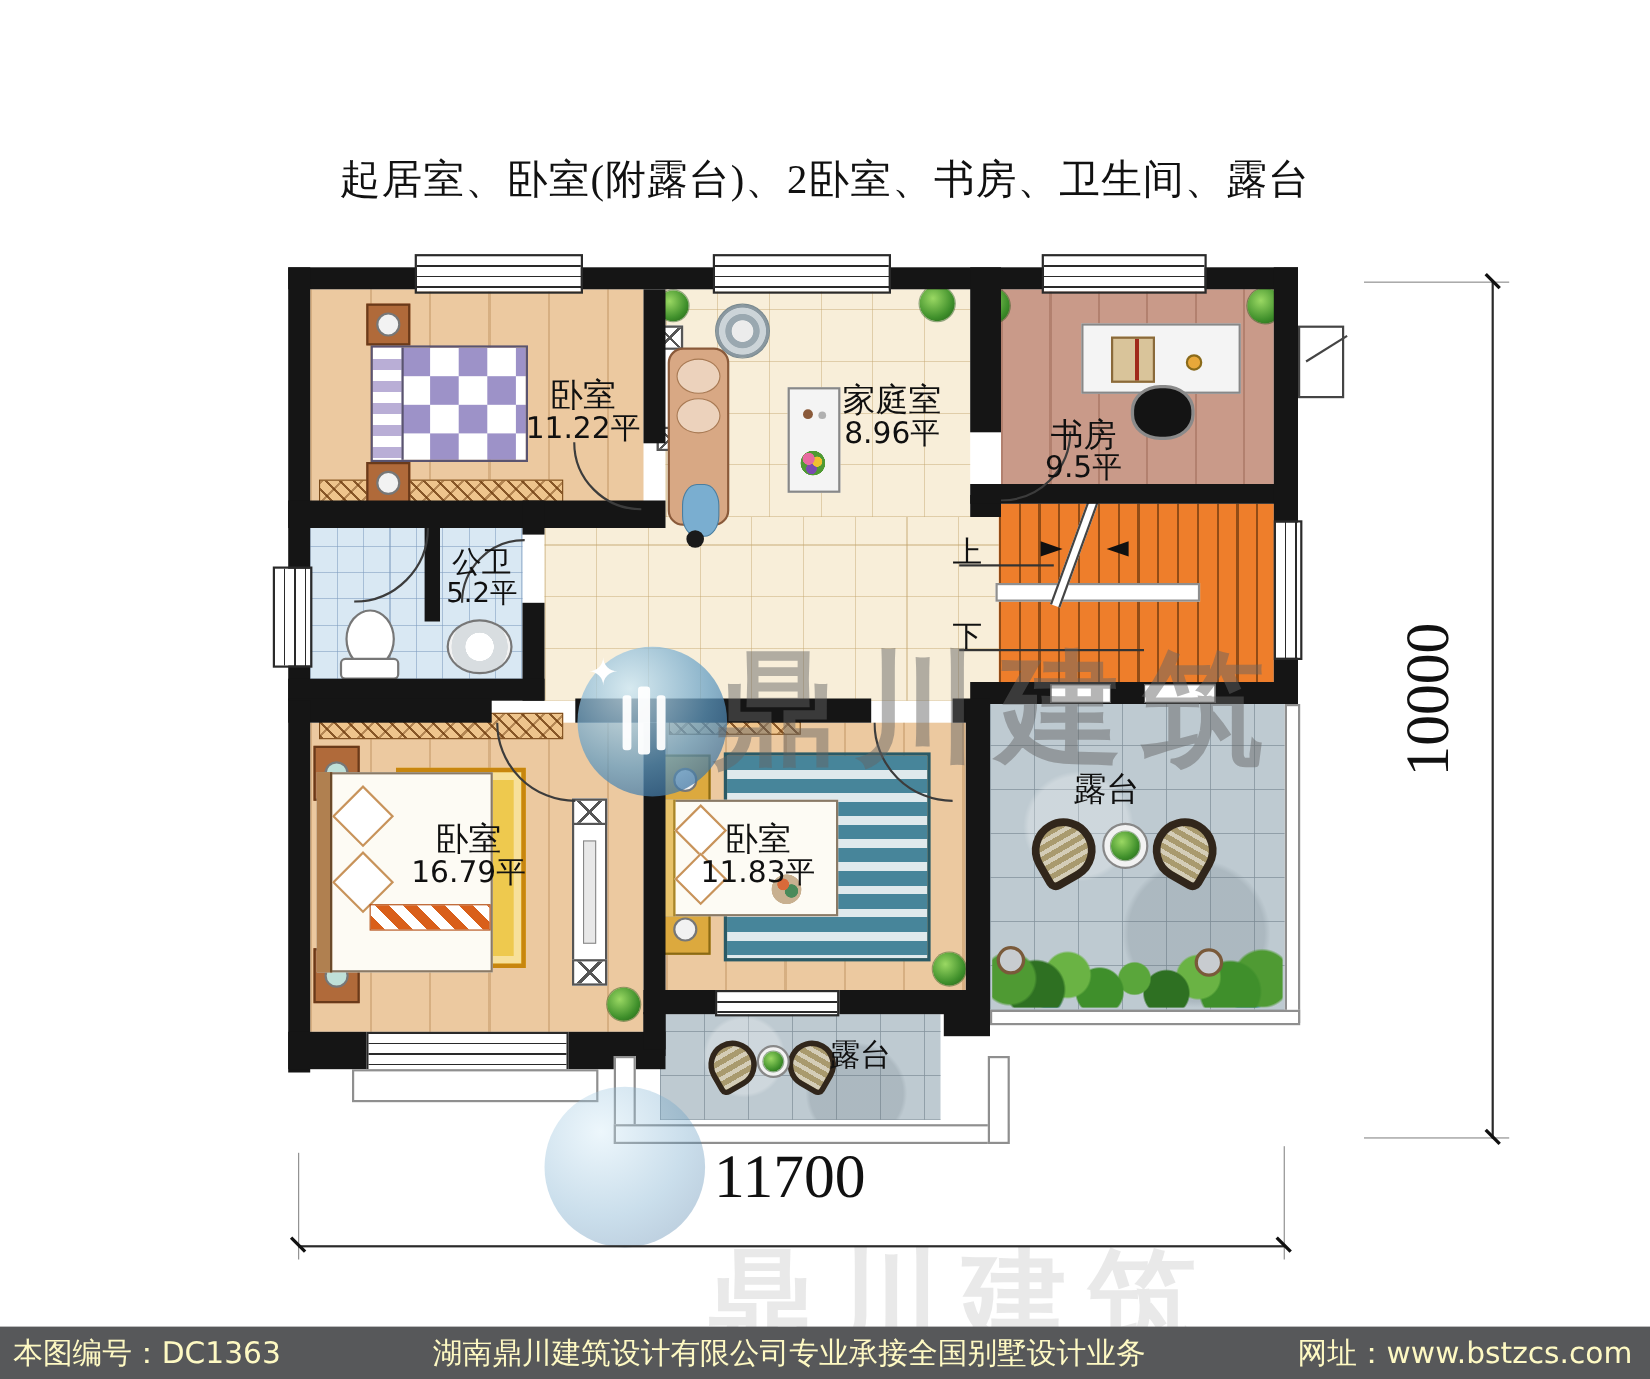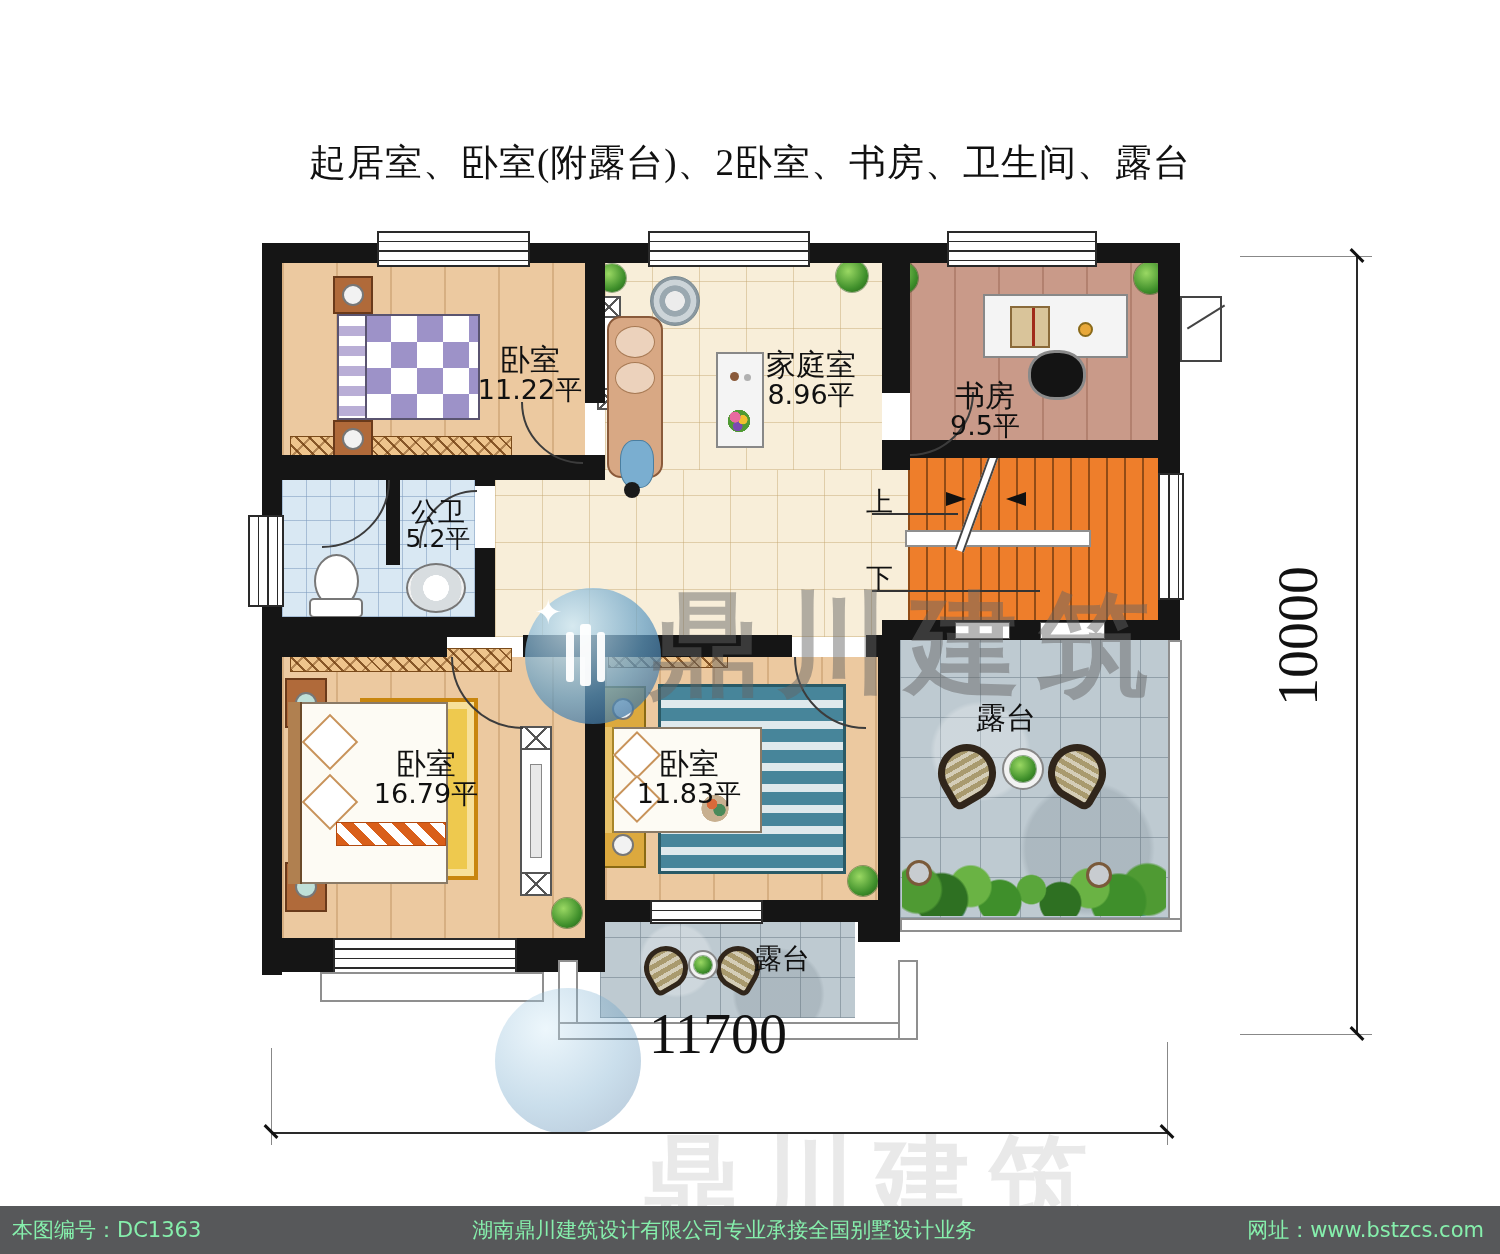--- a/index.html
+++ b/index.html
@@ -83,22 +83,22 @@
   .tick{background:#111;transform:rotate(45deg);}
   .dimnum{font-family:"Liberation Serif","DejaVu Serif",serif;font-size:56px;color:#111;text-align:center;}
   
   .wm-circle{border-radius:50%;background:radial-gradient(circle at 35% 28%,rgba(205,232,246,.95),rgba(96,156,196,.88) 55%,rgba(38,88,138,.9));opacity:.82;}
   .wm-bar{background:rgba(255,255,255,.95);border-radius:3px;}
   .wm-star{color:#fff;font-size:34px;}
   .wm-cn{font-size:112px;font-weight:bold;color:rgba(100,100,100,.48);letter-spacing:18px;white-space:nowrap;}
   .wm-cn2{font-size:100px;font-weight:bold;color:rgba(120,120,120,.16);letter-spacing:16px;white-space:nowrap;}
   .wm-en{font-size:34px;font-weight:bold;color:rgba(80,140,180,.85);letter-spacing:11px;white-space:nowrap;}
   
-  .footer{background:#57585A;color:#86efac;display:flex;align-items:center;justify-content:space-between;
-          font-size:21px;padding:0 16px 0 12px;box-sizing:border-box;white-space:nowrap;}
+  .footer{background:#57585A;color:#fef9c3;display:flex;align-items:center;justify-content:space-between;
+          font-size:27px;padding:0 16px 0 12px;box-sizing:border-box;white-space:nowrap;}
 </style>
 </head>
 <body>
 
 <div class="page">
 
   <div class="abs subtitle" style="left:0;top:138px;">起居室、卧室(附露台)、2卧室、书房、卫生间、露台</div>
 
   <div class="abs wood" style="left:282px;top:263px;width:303px;height:195px;"></div>
   <div class="abs tile-cream" style="left:605px;top:263px;width:277px;height:207px;"></div>
@@ -304,21 +304,21 @@
   <div class="abs dimline" style="left:1356px;top:256px;width:2px;height:779px;"></div>
   <div class="abs tick" style="left:1348px;top:254px;width:18px;height:3px;"></div>
   <div class="abs tick" style="left:1348px;top:1032px;width:18px;height:3px;"></div>
   <div class="abs dimnum" style="left:1215px;top:607px;width:160px;height:58px;transform:rotate(-90deg);">10000</div>
 
   <div class="abs extline" style="left:271px;top:1048px;width:1px;height:97px;"></div>
   <div class="abs extline" style="left:1167px;top:1042px;width:1px;height:103px;"></div>
   <div class="abs dimline" style="left:271px;top:1132px;width:897px;height:2px;"></div>
   <div class="abs tick" style="left:262px;top:1130px;width:18px;height:3px;"></div>
   <div class="abs tick" style="left:1158px;top:1130px;width:18px;height:3px;"></div>
-  <div class="abs dimnum" style="left:608px;top:1002px;width:220px;height:60px;">11700</div>
+  <div class="abs dimnum" style="left:608px;top:1038px;width:220px;height:60px;">11700</div>
 
   <div class="abs footer" style="left:0;top:1206px;width:1500px;height:48px;">
     <span>本图编号：DC1363</span>
     <span>湖南鼎川建筑设计有限公司专业承接全国别墅设计业务</span>
     <span>网址：www.bstzcs.com</span>
   </div>
 
 </div>
 
 </body></html>

